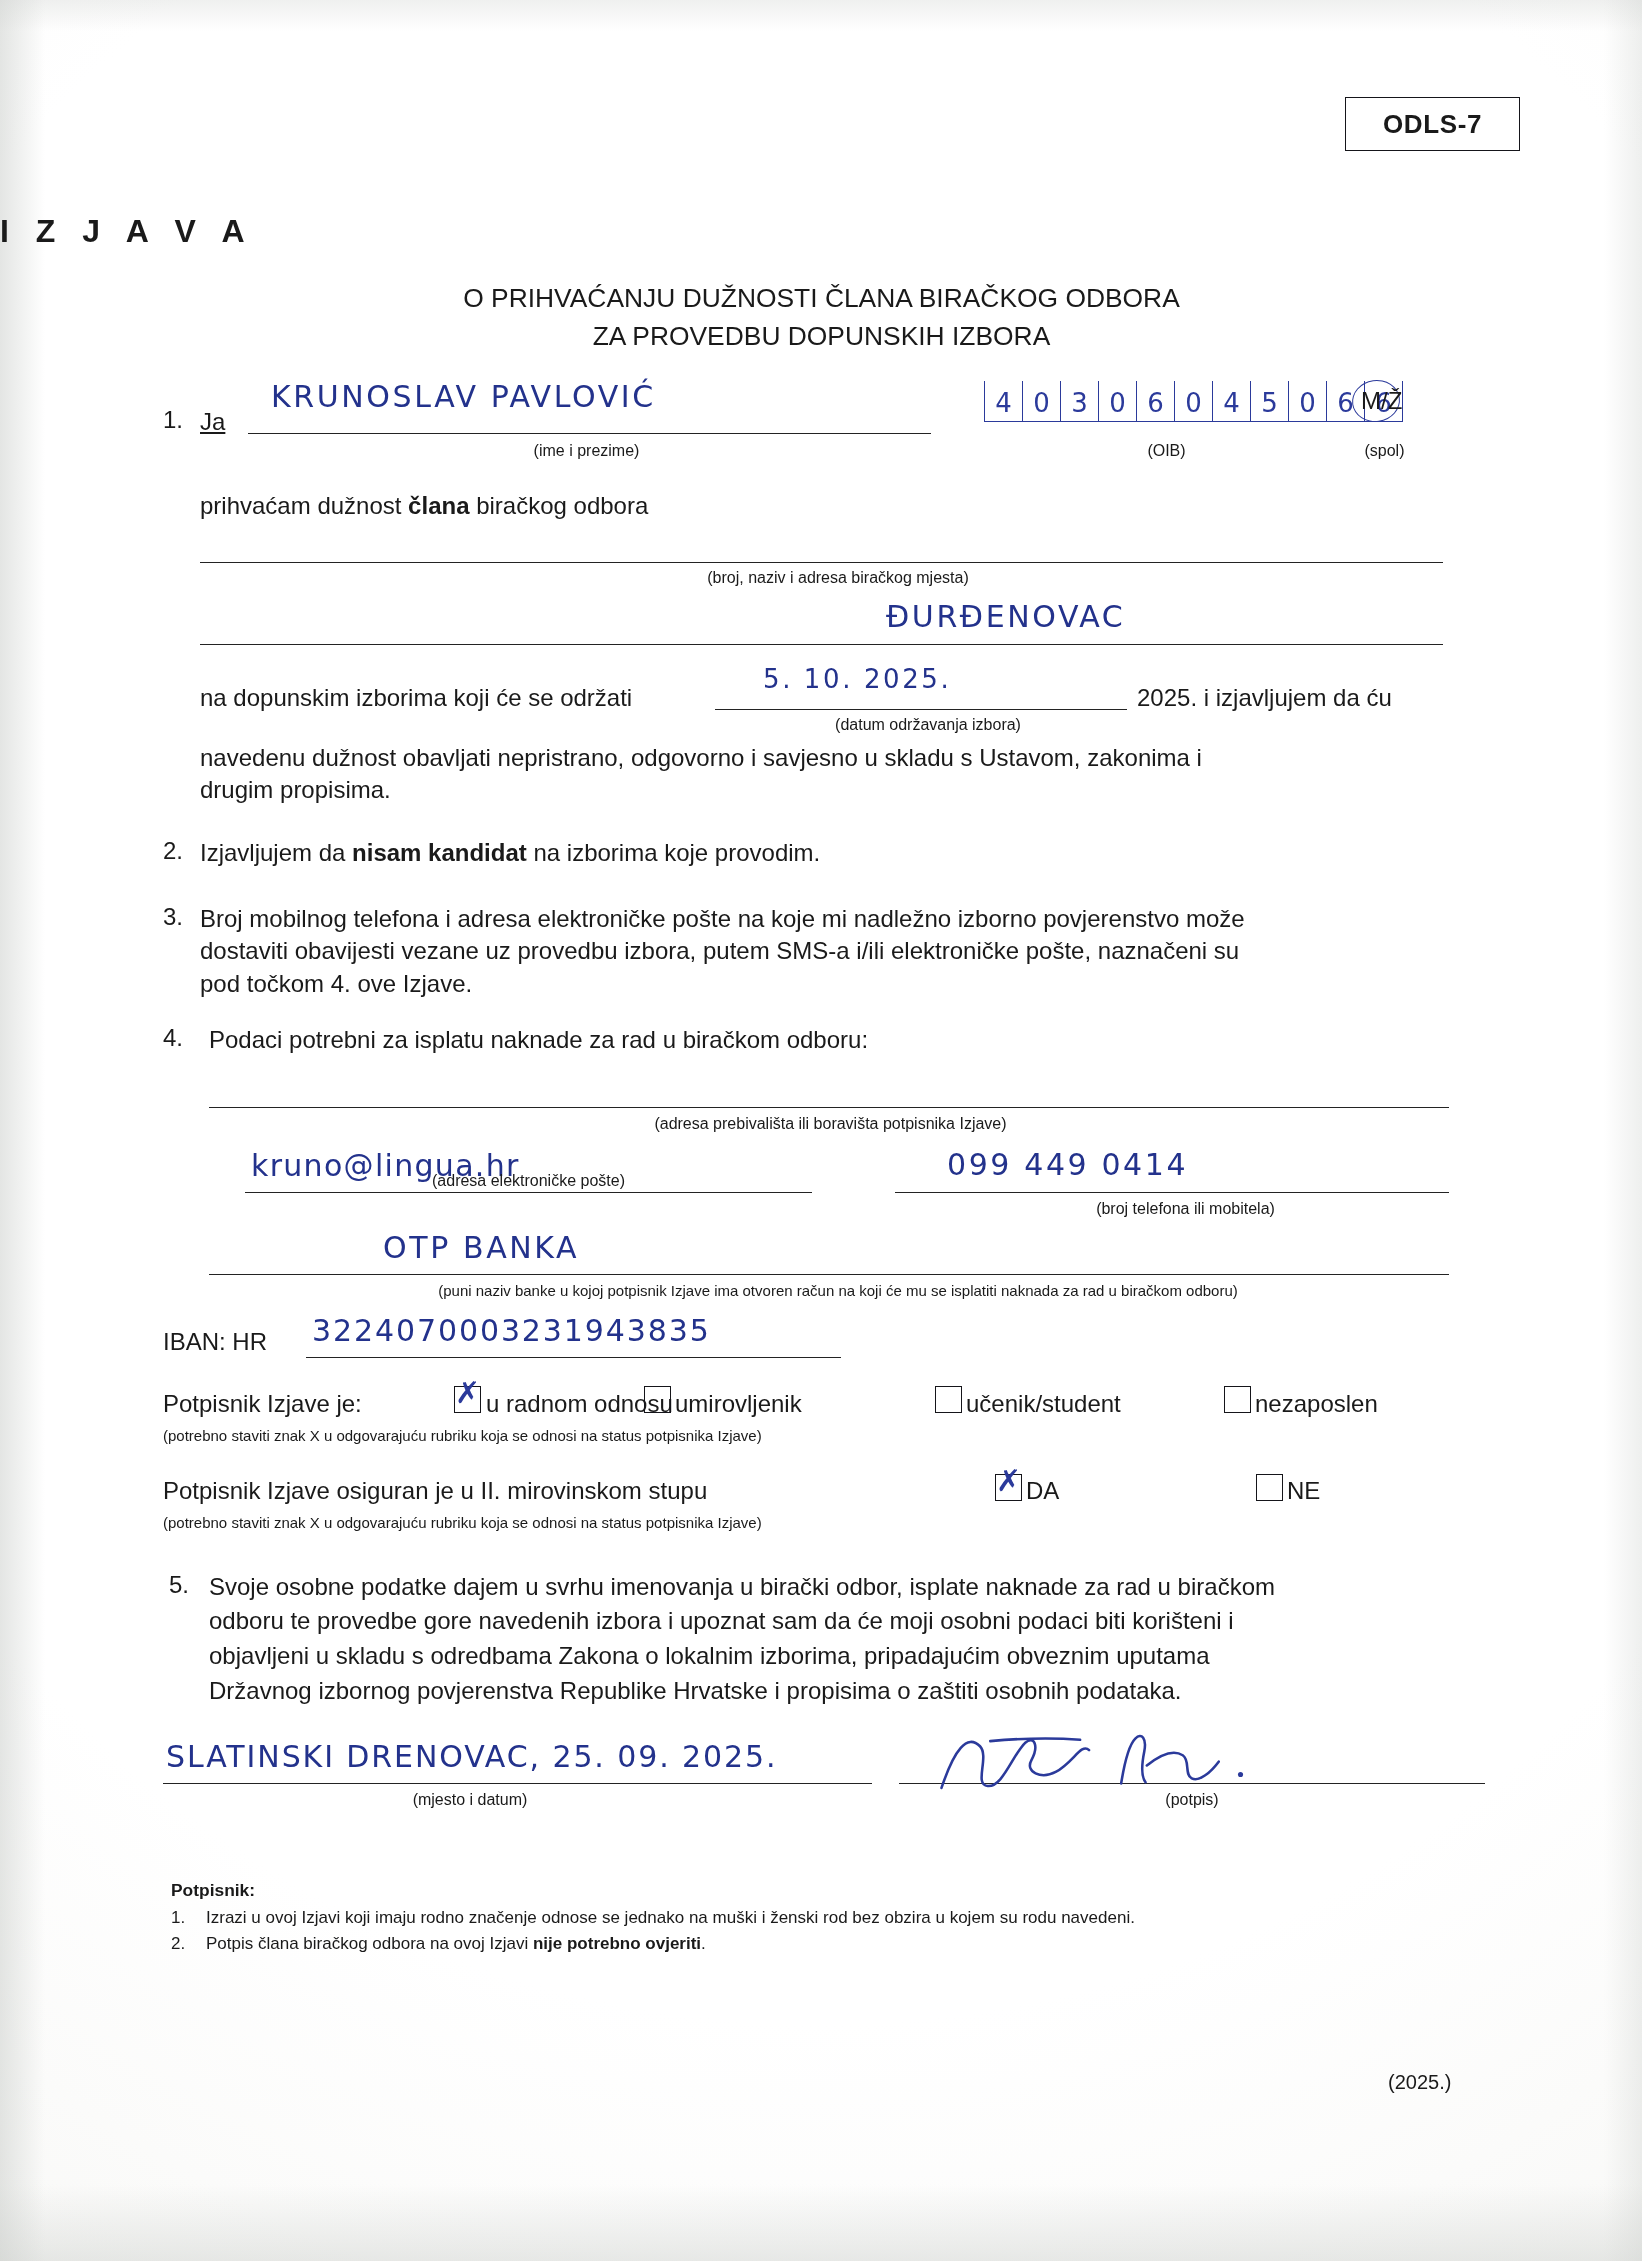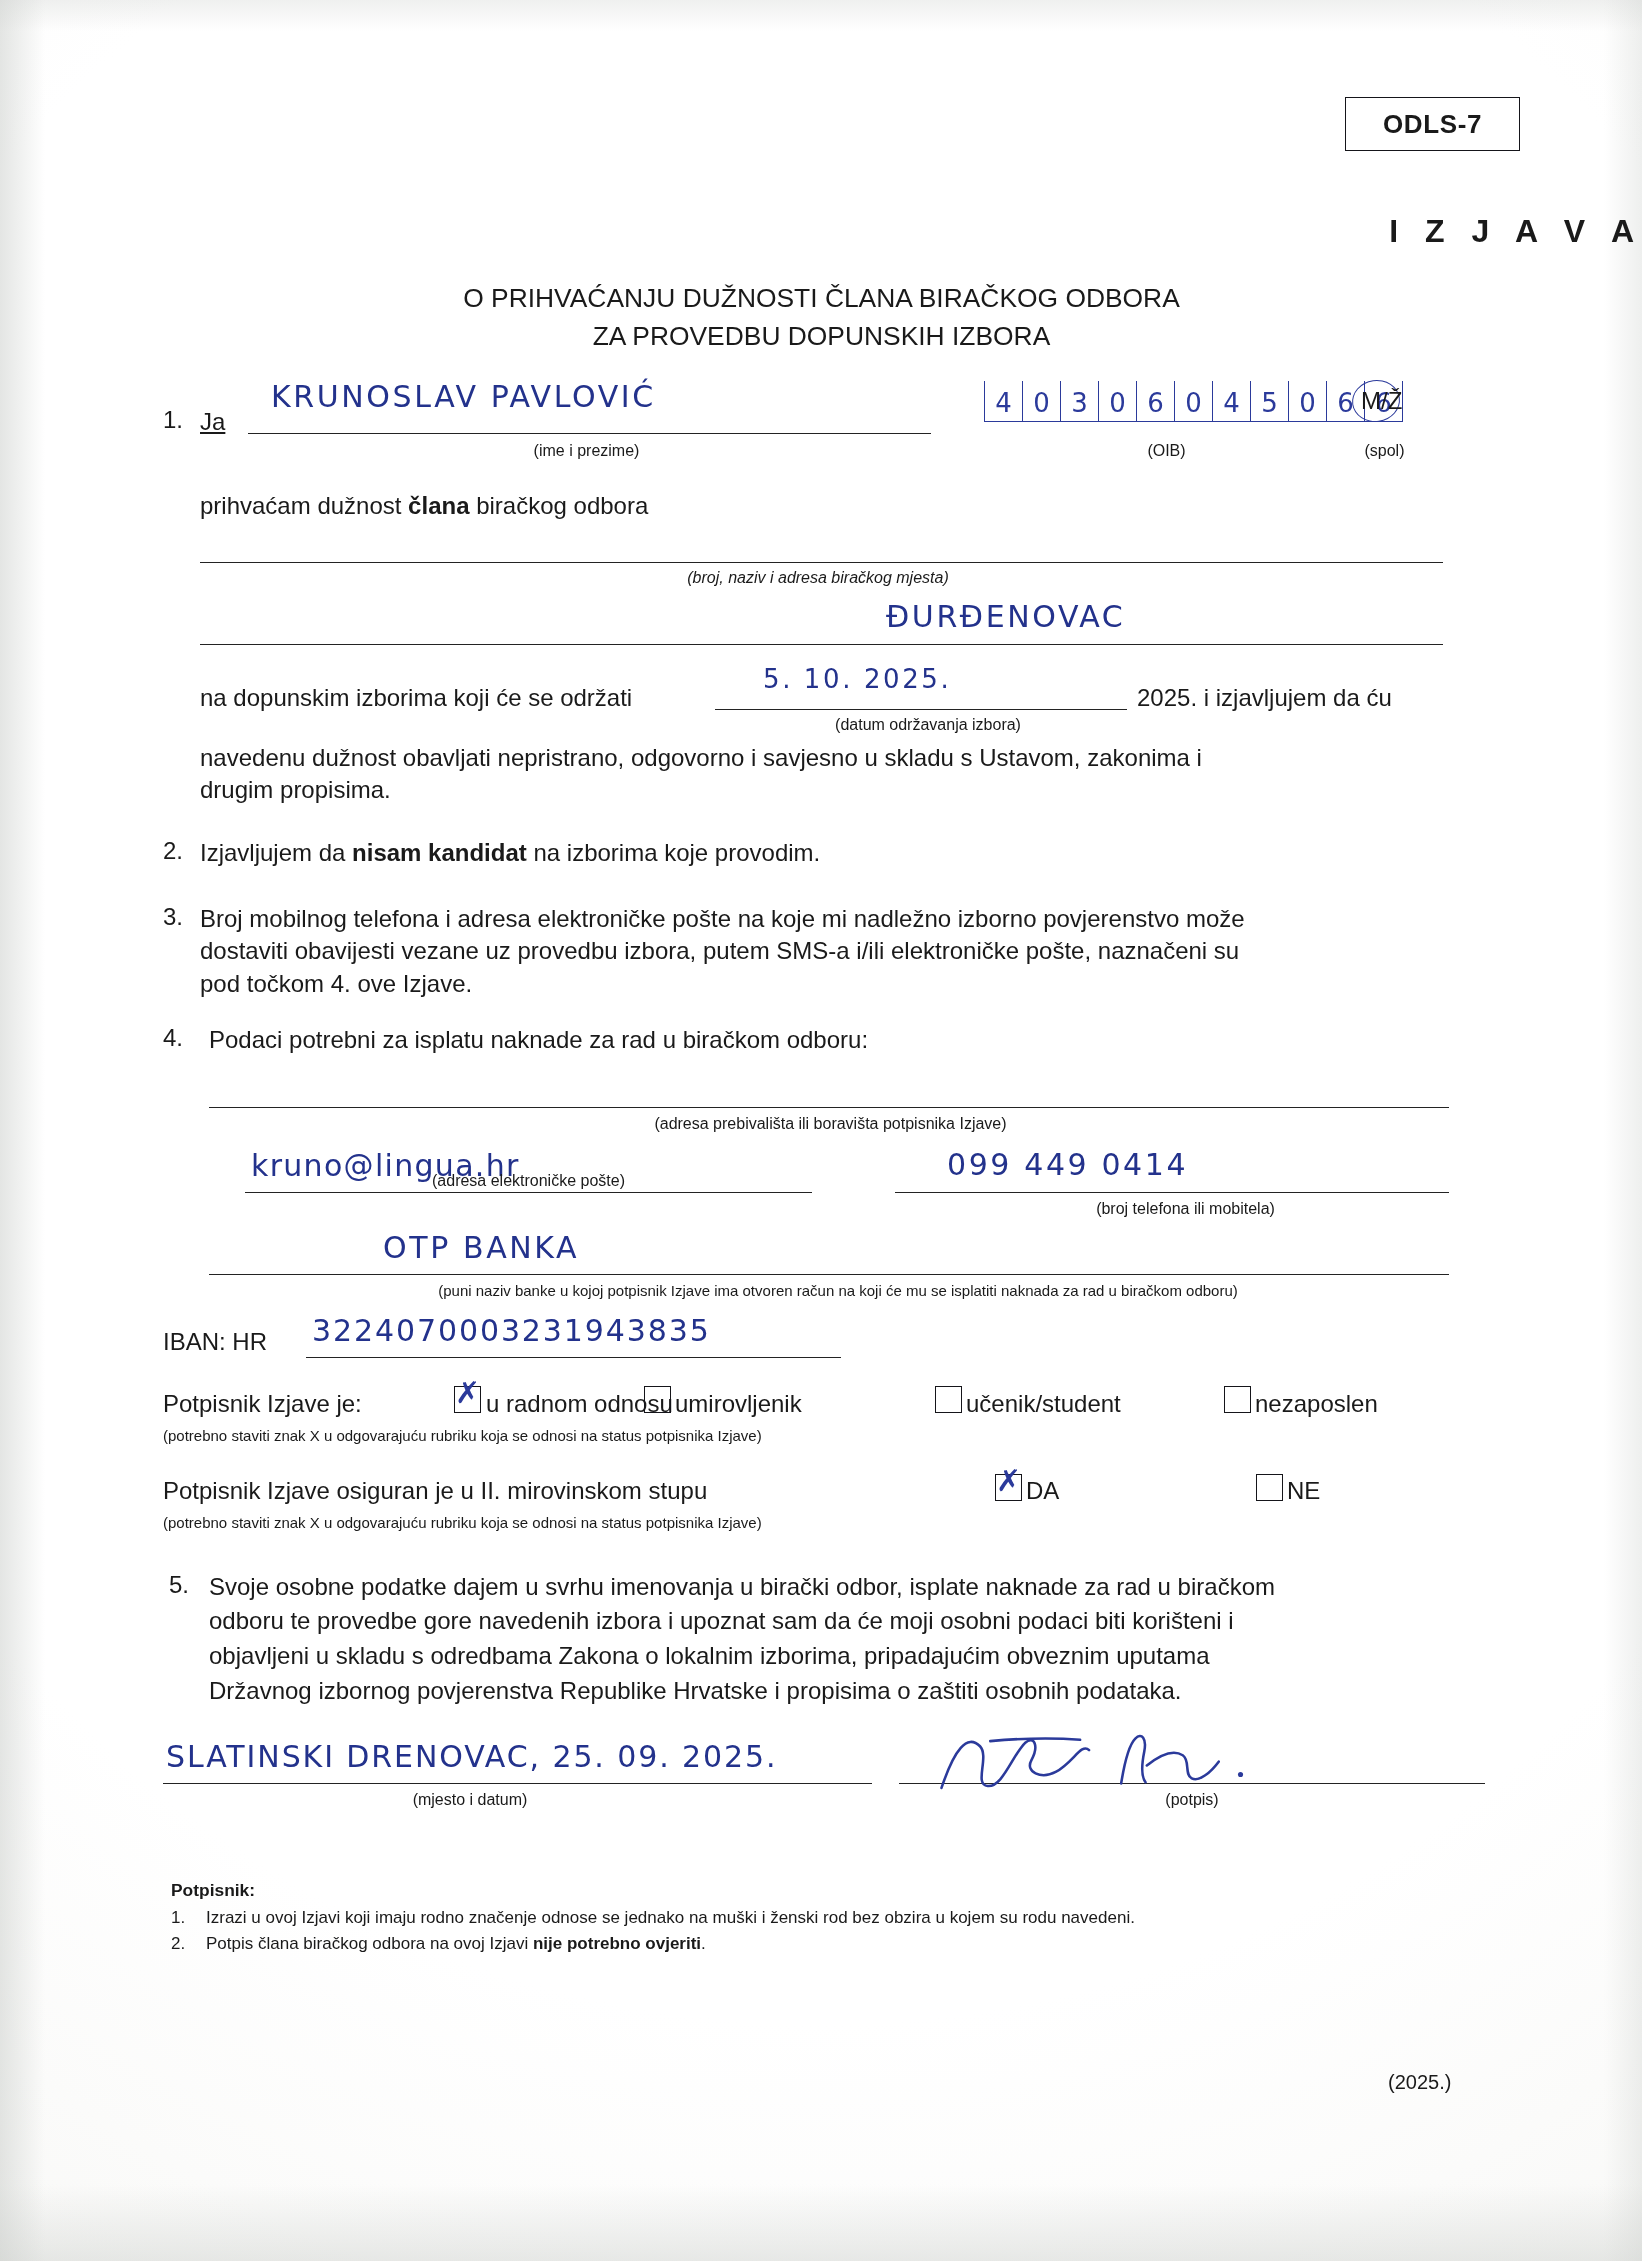--- a/index.html
+++ b/index.html
@@ -47,21 +47,21 @@
     align-items: center;
     justify-content: center;
     font-size: 26px;
     font-weight: bold;
     letter-spacing: 0.6px;
   }
   .title {
     position: absolute;
     top: 213px;
     left: 0; right: 0;
-    text-align: right;
+    text-align: left;
     font-size: 32px;
     font-weight: bold;
     letter-spacing: 9px;
   }
   .subtitle1, .subtitle2 {
     position: absolute;
     left: 0; right: 0;
     text-align: center;
     font-size: 26.4px;
   }
@@ -243,21 +243,21 @@
 
     <div class="spol-circle"></div>
     <div class="spol">M/Ž</div>
     <div class="small-label" style="left:1301px; top:442px; width:167px;">(spol)</div>
 
     <div class="body-text" style="left:200px; top:490px;">
       <span>prihvaćam dužnost </span><b>člana</b><span> biračkog odbora</span>
     </div>
 
     <div class="line" style="left:200px; top:562px; width:1243px;"></div>
-    <div class="small-label" style="left:509px; top:569px; width:618px;font-style:italic;">(broj, naziv i adresa biračkog mjesta)</div>
+    <div class="small-label" style="left:529px; top:569px; width:618px;">(broj, naziv i adresa biračkog mjesta)</div>
     <div class="line" style="left:200px; top:644px; width:1243px;"></div>
     <div class="hand hw-big" style="left:886px; top:599px;">ĐURĐENOVAC</div>
 
     <div class="body-text" style="left:200px; top:682px;">na dopunskim izborima koji će se održati</div>
     <div class="line" style="left:715px; top:709px; width:412px;"></div>
     <div class="hand hw-mid" style="left:763px; top:664px;">5. 10. 2025.</div>
     <div class="small-label" style="left:767px; top:716px; width:322px;">(datum održavanja izbora)</div>
     <div class="body-text" style="left:1137px; top:682px;">2025. i izjavljujem da ću</div>
 
     <div class="body-text" style="left:200px; top:742px;">navedenu dužnost obavljati nepristrano, odgovorno i savjesno u skladu s Ustavom, zakonima i</div>

